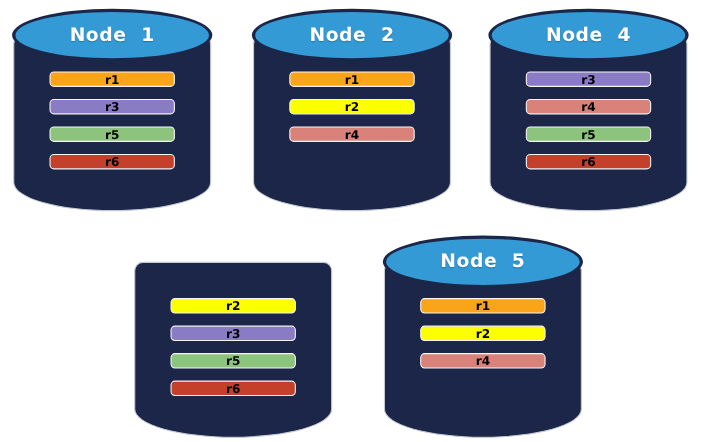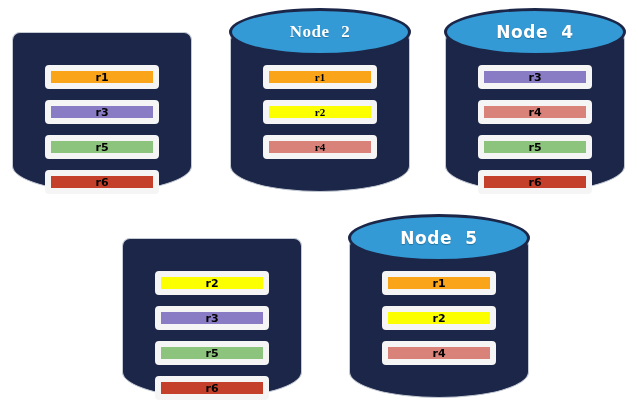--- a/index.html
+++ b/index.html
@@ -5,21 +5,21 @@
   html,body{margin:0;padding:0;background:#ffffff;}
   .canvas{
     position:relative;
     width:638px;height:402px;
     background:#ffffff;
     font-family:"DejaVu Sans","Liberation Sans",sans-serif;
     overflow:hidden;
   }
   .cylinder{position:absolute;width:182px;height:184px;}
   .pos-1{left:11px;top:8px;}
-  .pos-2{left:229px;top:8px;font-family:Liberation Serif, serif;}
+  .pos-2{left:229px;top:8px;}
   .pos-3{left:444px;top:8px;}
   .pos-4{left:121px;top:214px;}
   .pos-5{left:348px;top:214px;text-align:center;}
   .cyl-body{
     position:absolute;left:1px;right:1px;top:24px;bottom:0;
     background:var(--body-color,#1B2648);
     border:1px solid #c4cad4;
     border-radius:8px 8px 50% 50% / 8px 8px 26px 26px;
     box-sizing:border-box;
   }
@@ -34,34 +34,37 @@
   .node-title{
     color:#ffffff;font-weight:bold;font-size:17px;
     word-spacing:7px;letter-spacing:0.5px;
     text-shadow:0 1px 1px rgba(0,0,0,0.25);
   }
   .bars{
     position:absolute;left:34px;top:57px;width:114px;
     display:flex;flex-direction:column;gap:11px;
   }
   .bar{
-    height:24px;
-    border:6px solid #404040;
+    height:14px;
+    border:1px solid #404040;
     border-radius:4px;
     box-sizing:border-box;
     display:flex;align-items:center;justify-content:center;
     font-size:11px;font-weight:bold;color:#000;line-height:1;
   }
 </style>
 </head>
 <body>
 
 <div class="canvas" id="canvas" style="--body-color: #1B2648; --top-color: #339AD5; background: rgb(255, 255, 255);">
     <div class="cylinder pos-1">
     <div class="cyl-body"></div>
+    <div class="cyl-top">
+      <span class="node-title">Node 1</span>
+    </div>
     <div class="bars">
         <div class="bar" style="background: rgb(250, 164, 26); border-color: rgb(245, 245, 245);">r1</div>
         <div class="bar" style="background: rgb(138, 124, 196); border-color: rgb(245, 245, 245);">r3</div>
         <div class="bar" style="background: rgb(140, 196, 126); border-color: rgb(245, 245, 245);">r5</div>
         <div class="bar" style="background: rgb(197, 64, 43); border-color: rgb(245, 245, 245);">r6</div>
       </div>
   </div>
     <div class="cylinder pos-2">
     <div class="cyl-body"></div>
     <div class="cyl-top">

